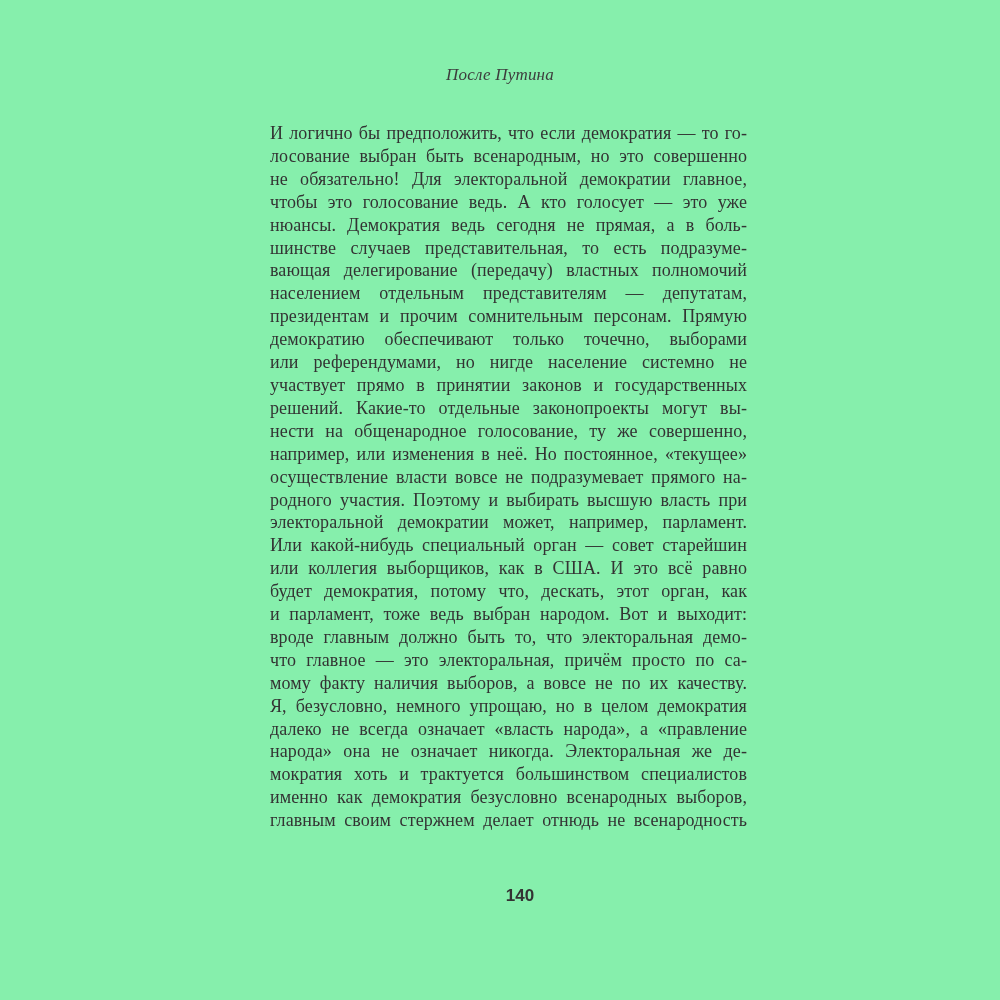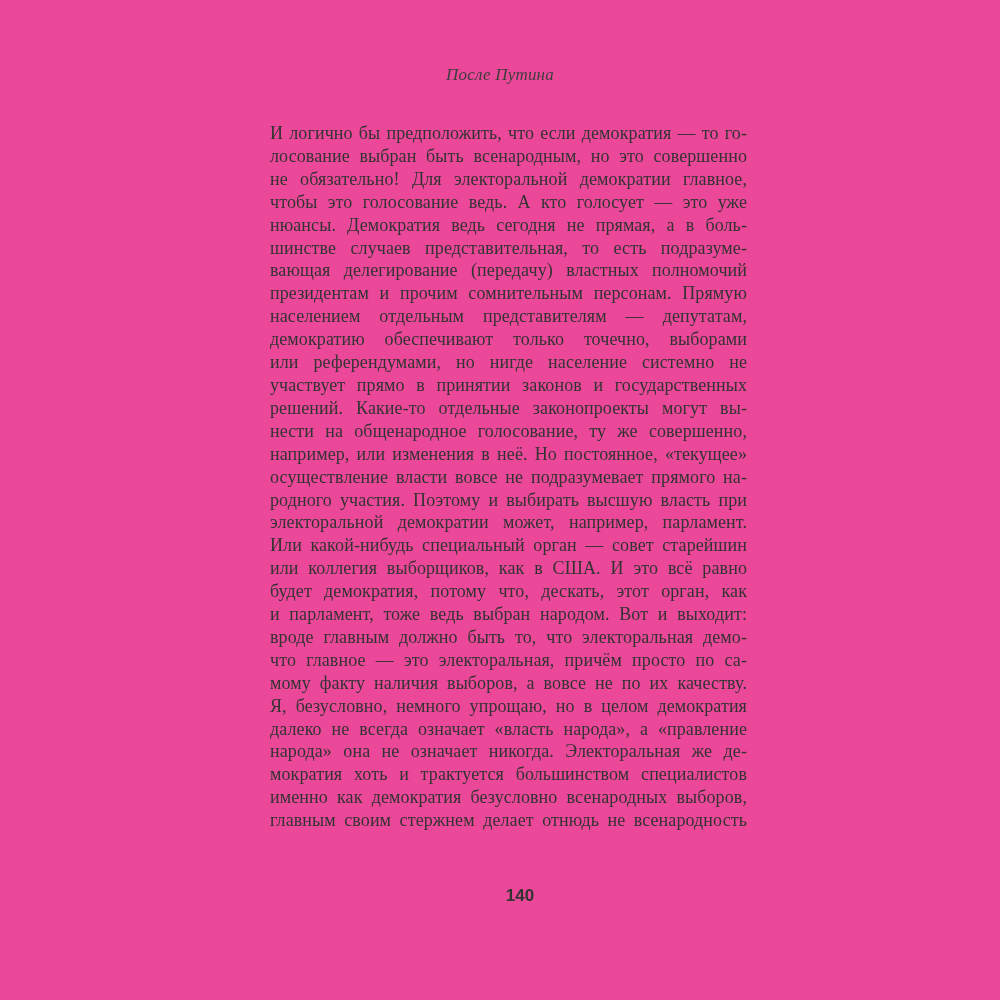--- a/index.html
+++ b/index.html
@@ -4,21 +4,21 @@
 <style>
   html, body {
     margin: 0;
     padding: 0;
     background: #ffffff;
   }
   .page {
     position: relative;
     width: 1000px;
     height: 1000px;
-    background: #ec4899;
+    background: #86efac;
     overflow: hidden;
     margin: 0 auto;
   }
   .running-head {
     position: absolute;
     top: 65px;
     left: 0;
     width: 100%;
     text-align: center;
     font-family: "Liberation Serif", "DejaVu Serif", serif;
@@ -63,22 +63,22 @@
   <div class="running-head">После Путина</div>
 
   <div class="body-text">
       <div class="line">И логично бы предположить, что если демократия — то го-</div>
       <div class="line">лосование выбран быть всенародным, но это совершенно</div>
       <div class="line">не обязательно! Для электоральной демократии главное,</div>
       <div class="line">чтобы это голосование ведь. А кто голосует — это уже</div>
       <div class="line">нюансы. Демократия ведь сегодня не прямая, а в боль-</div>
       <div class="line">шинстве случаев представительная, то есть подразуме-</div>
       <div class="line">вающая делегирование (передачу) властных полномочий</div>
+      <div class="line">населением отдельным представителям — депутатам,</div>
       <div class="line">президентам и прочим сомнительным персонам. Прямую</div>
-      <div class="line">населением отдельным представителям — депутатам,</div>
       <div class="line">демократию обеспечивают только точечно, выборами</div>
       <div class="line">или референдумами, но нигде население системно не</div>
       <div class="line">участвует прямо в принятии законов и государственных</div>
       <div class="line">решений. Какие-то отдельные законопроекты могут вы-</div>
       <div class="line">нести на общенародное голосование, ту же совершенно,</div>
       <div class="line">например, или изменения в неё. Но постоянное, «текущее»</div>
       <div class="line">осуществление власти вовсе не подразумевает прямого на-</div>
       <div class="line">родного участия. Поэтому и выбирать высшую власть при</div>
       <div class="line">электоральной демократии может, например, парламент.</div>
       <div class="line">Или какой-нибудь специальный орган — совет старейшин</div>

